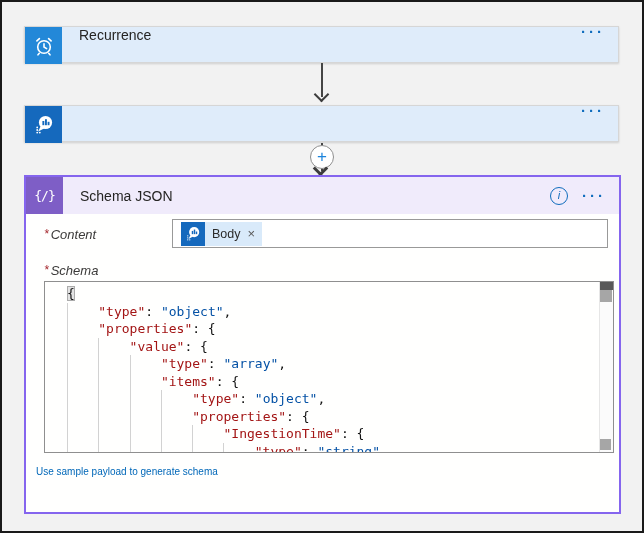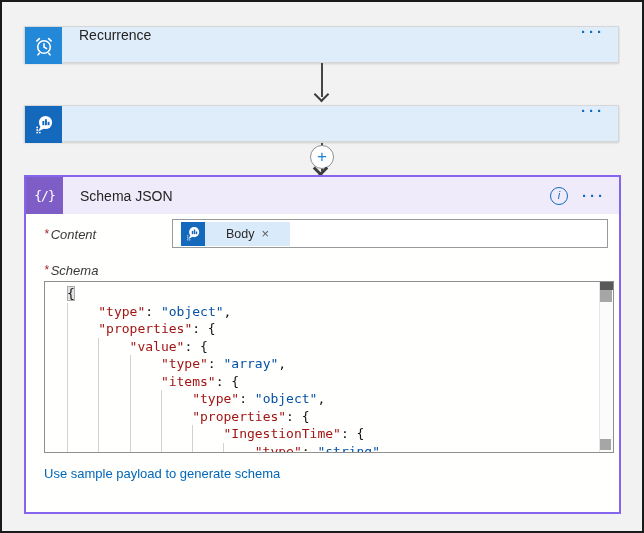--- a/index.html
+++ b/index.html
@@ -51,21 +51,21 @@
   .req { color:#a4262c; margin-right:2px; font-size:12px; vertical-align:top; }
 
   .content-input { position:absolute; left:146px; top:42px; width:436px;
                    height:29px; background:#fff; border:1px solid #999;
                    display:flex; align-items:center; padding-left:8px;
                    cursor:text; }
   .token { display:flex; align-items:center; height:24px; cursor:pointer; }
   .token-icon { width:24px; height:24px; background:#1569bd; display:flex;
                 align-items:center; justify-content:center; flex:none; }
   .token-pill { height:24px; background:#d9eafa; display:flex;
-                align-items:center; padding:0 21px; font-size:12.5px;
+                align-items:center; padding:0 7px; font-size:12.5px;
                 color:#2b2a29; }
   .token-close { margin-left:7px; color:#5a5a5a; font-size:13px; cursor:pointer; }
 
   
   .editor { position:absolute; left:18px; top:104px; width:570px; height:172px;
             background:#fffffe; border:1px solid #8f8f8f; overflow:hidden;
             cursor:text; }
   .code { position:absolute; left:0; top:3px; right:15px; bottom:0;
           font-family:"DejaVu Sans Mono", monospace; font-size:13px;
           line-height:17.5px; white-space:pre; padding-left:22px;
@@ -80,21 +80,21 @@
 
   .v-track { position:absolute; right:0; top:0; bottom:0; width:14px;
              background:#fbfbfb; border-left:1px solid #e6e6e6; cursor:pointer; }
   .ruler-sq { position:absolute; right:0; top:0; width:13px; height:8px;
               background:#595959; }
   .v-thumb { position:absolute; right:1px; top:8px; width:12px; height:12px;
              background:#a6a6a6; cursor:pointer; }
   .corner-sq { position:absolute; right:2px; bottom:2px; width:11px; height:11px;
                background:#a6a6a6; cursor:pointer; }
 
-  .payload-link { position:absolute; left:18px; top:289px; font-size:13px;
+  .payload-link { position:absolute; left:10px; top:289px; font-size:10px;
                   color:#0067b8; cursor:pointer; }
 </style>
 </head>
 <body>
 
 <div class="screen">
 
   <div class="card" style="top:24px">
     <div class="card-icon icon-recurrence">
       <svg width="24" height="24" viewBox="0 0 24 24" fill="none" stroke="#fff" stroke-width="1.6" stroke-linecap="round">

